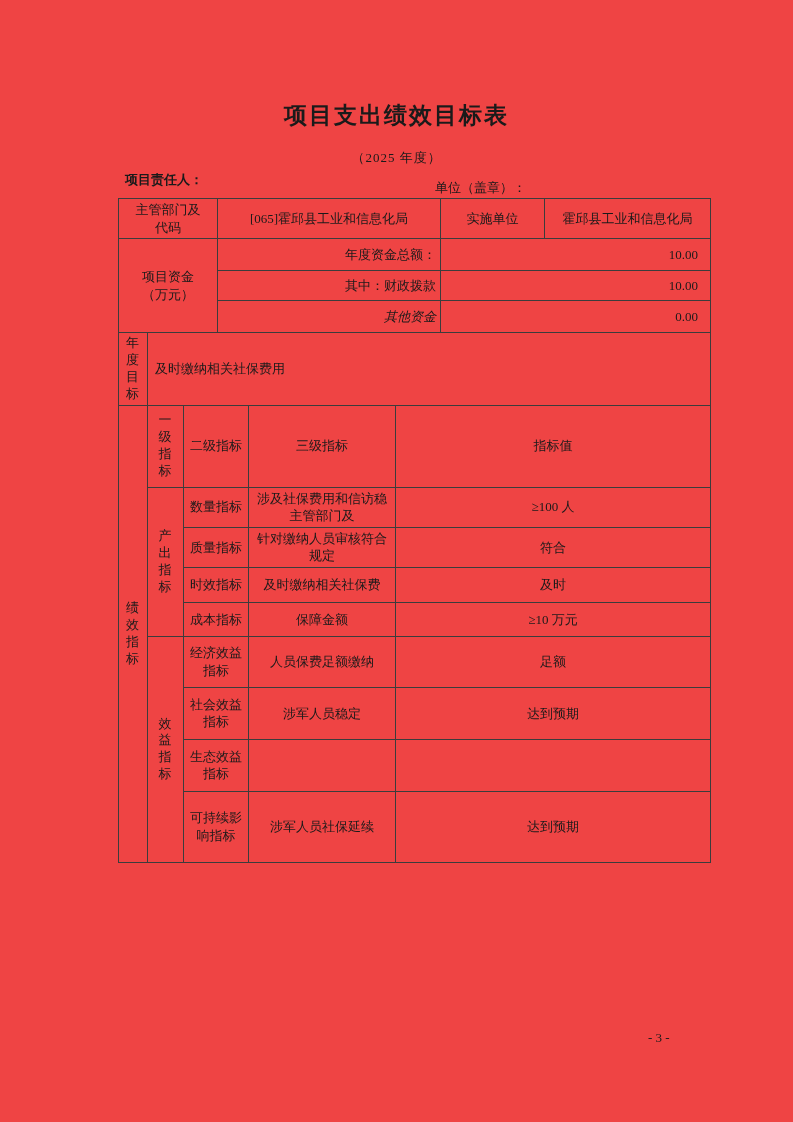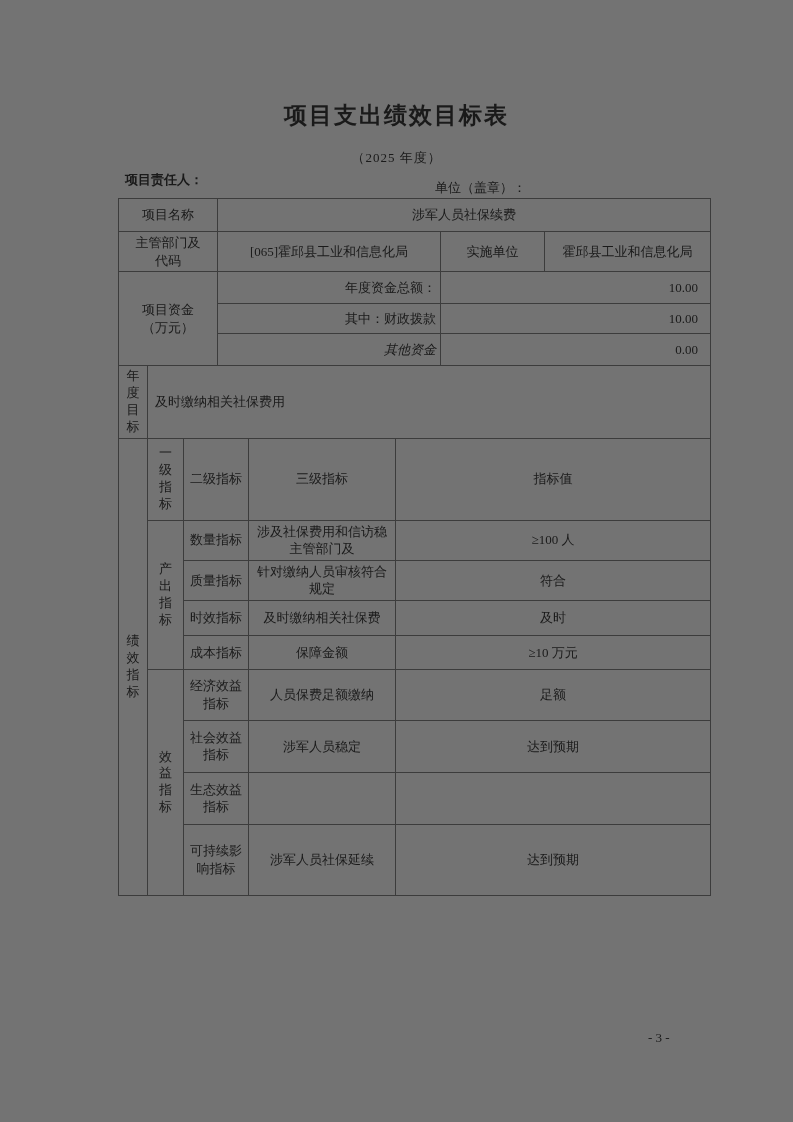--- a/index.html
+++ b/index.html
@@ -1,32 +1,32 @@
 <!DOCTYPE html>
 <html><head>
 <meta charset="utf-8">
 <style>
   html,body{margin:0;padding:0;background:#888;}
-  .page{position:relative;width:793px;height:1122px;background:#737373;margin:0 auto;
+  .page{position:relative;width:793px;height:1122px;background:#ef4444;margin:0 auto;
         font-family:"Liberation Serif","DejaVu Serif",serif;color:#1a1a1a;overflow:hidden;}
   .doc-title{position:absolute;top:100px;left:0;width:100%;text-align:center;
              font-family:"Liberation Sans","DejaVu Sans",sans-serif;font-weight:bold;
              font-size:23px;letter-spacing:2px;}
   .doc-subtitle{position:absolute;top:149px;left:0;width:100%;text-align:center;
                 font-size:13px;letter-spacing:1px;}
   .meta-left{position:absolute;top:171px;left:125px;font-size:13px;font-weight:bold;}
   .meta-right{position:absolute;top:171px;left:435px;font-size:13px;margin-top:8px;}
   .tbl-stack{position:absolute;left:118px;top:198px;width:592px;}
   table{border-collapse:collapse;table-layout:fixed;width:592px;}
   table + table{margin-top:-1px;}
   td{border:1px solid #3c3c3c;font-size:13px;text-align:center;vertical-align:middle;
      padding:2px 4px;line-height:1.35;overflow:hidden;word-break:break-all;}
   .wrap{white-space:pre-line;}
   .vcell{padding:2px 1px;}
-  .vtext{width:14px;margin:0 auto;word-break:break-all;line-height:1.3;text-align:center;}
+  .vtext{width:14px;margin:0 auto;word-break:break-all;line-height:1.3;text-align:left;}
   .fund-name{text-align:right;}
   .pl1{padding-left:10px;}
   .pl2{padding-left:25px;}
   .pl3{padding-left:70px;font-style:italic;}
   .val-right{text-align:right;padding-right:12px;padding-left:18px;}
   .goal-cell{text-align:left;padding-left:7px;}
   .nob{border-bottom:none;}
   .page-num{position:absolute;left:648px;top:1030px;font-size:13px;}
 </style>
 </head>
@@ -42,24 +42,20 @@
   <div class="tbl-stack">
 
     <table>
       <colgroup>
           <col style="width:99px">
           <col style="width:223px">
           <col style="width:104px">
           <col style="width:166px">
         </colgroup>
       <tbody>
-          <tr style="height:33px">
-        <td>项目名称</td>
-        <td colspan="3">涉军人员社保续费</td>
-      </tr>
       <tr style="height:35px">
         <td class="wrap">主管部门及
 代码</td>
         <td>[065]霍邱县工业和信息化局</td>
         <td>实施单位</td>
         <td>霍邱县工业和信息化局</td>
       </tr>
     </tbody>
       </table>
 

